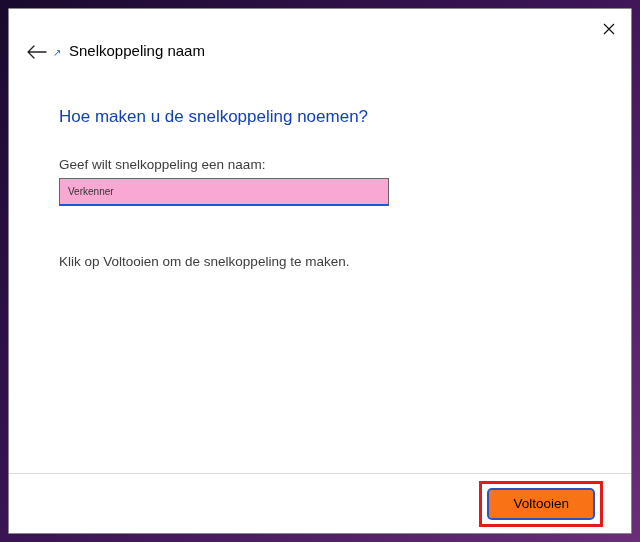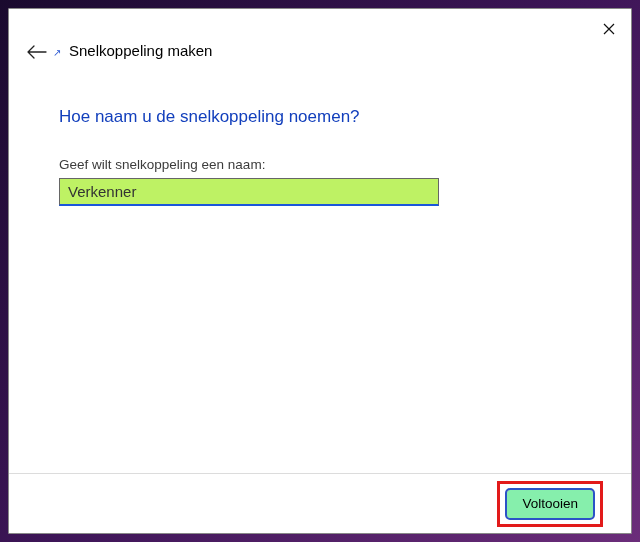--- a/index.html
+++ b/index.html
@@ -33,37 +33,37 @@
     }
     .content { position:absolute; top:98px; left:50px; right:40px; }
     .big-title {
       font-size:17px; font-weight:400; color:#123fbc;
       margin-bottom:30px;
     }
     .field-label {
       font-size:13.5px; color:#3c3c3c; margin-bottom:6px;
     }
     .name-input {
-      width:380px; height:28px; border:1px solid #666;
+      width:330px; height:28px; border:1px solid #666;
       border-bottom:2px solid #1a56db;
-      font-size:15px; padding:0 8px; outline:none;
-      font-family:inherit; color:#333; background:#bef264;
+      font-size:10px; padding:0 8px; outline:none;
+      font-family:inherit; color:#333; background:#f9a8d4;
     }
     .instruction {
       margin-top:48px; font-size:13.5px; color:#3c3c3c;
     }
     .button-bar{
       position:absolute; left:0; right:0; bottom:0; height:60px;
       border-top:1px solid #dcdcdc;
       display:flex; align-items:center; justify-content:flex-end;
       padding-right:18px; background:#fff;
     }
     .btn {
-      height:30px; padding:0 15px; font-size:13.5px;
-      font-family:inherit; background:#86efac;
+      height:30px; padding:0 24px; font-size:13.5px;
+      font-family:inherit; background:#f97316;
       border:1px solid #bfbfbf; border-radius:4px;
       cursor:pointer; color:#000;
     }
     .btn-primary-wrap {
       border:3px solid #e21a1a; padding:5px 6px;
       margin-right:10px; display:flex;
     }
     .btn-primary { outline:2px solid #2a53c7; outline-offset:-1px; }
   </style>
 </head>
@@ -78,29 +78,30 @@
   </div>
 
   <div class="back-arrow">
     <svg width="20" height="14" viewBox="0 0 20 14">
         <path d="M7 1 L1 7 L7 13 M1 7 L19 7" stroke="#222" stroke-width="1.3" fill="none" stroke-linecap="round" stroke-linejoin="round"></path>
       </svg>
   </div>
 
   <span class="shortcut-icon">↗</span>
 
-  <div class="header-title">Snelkoppeling maken</div>
+  <div class="header-title">Snelkoppeling naam</div>
 
   <div class="content">
-    <div class="big-title">Hoe naam u de snelkoppeling noemen?</div>
+    <div class="big-title">Hoe maken u de snelkoppeling noemen?</div>
 
     <div class="field-label">Geef wilt snelkoppeling een naam:</div>
 
     <input type="text" class="name-input" value="Verkenner" style="">
 
+    <div class="instruction">Klik op Voltooien om de snelkoppeling te maken.</div>
   </div>
 
   <div class="button-bar">
     <div class="btn-primary-wrap">
       <button class="btn btn-primary">Voltooien</button>
     </div>
   </div>
 
 </div>
 

